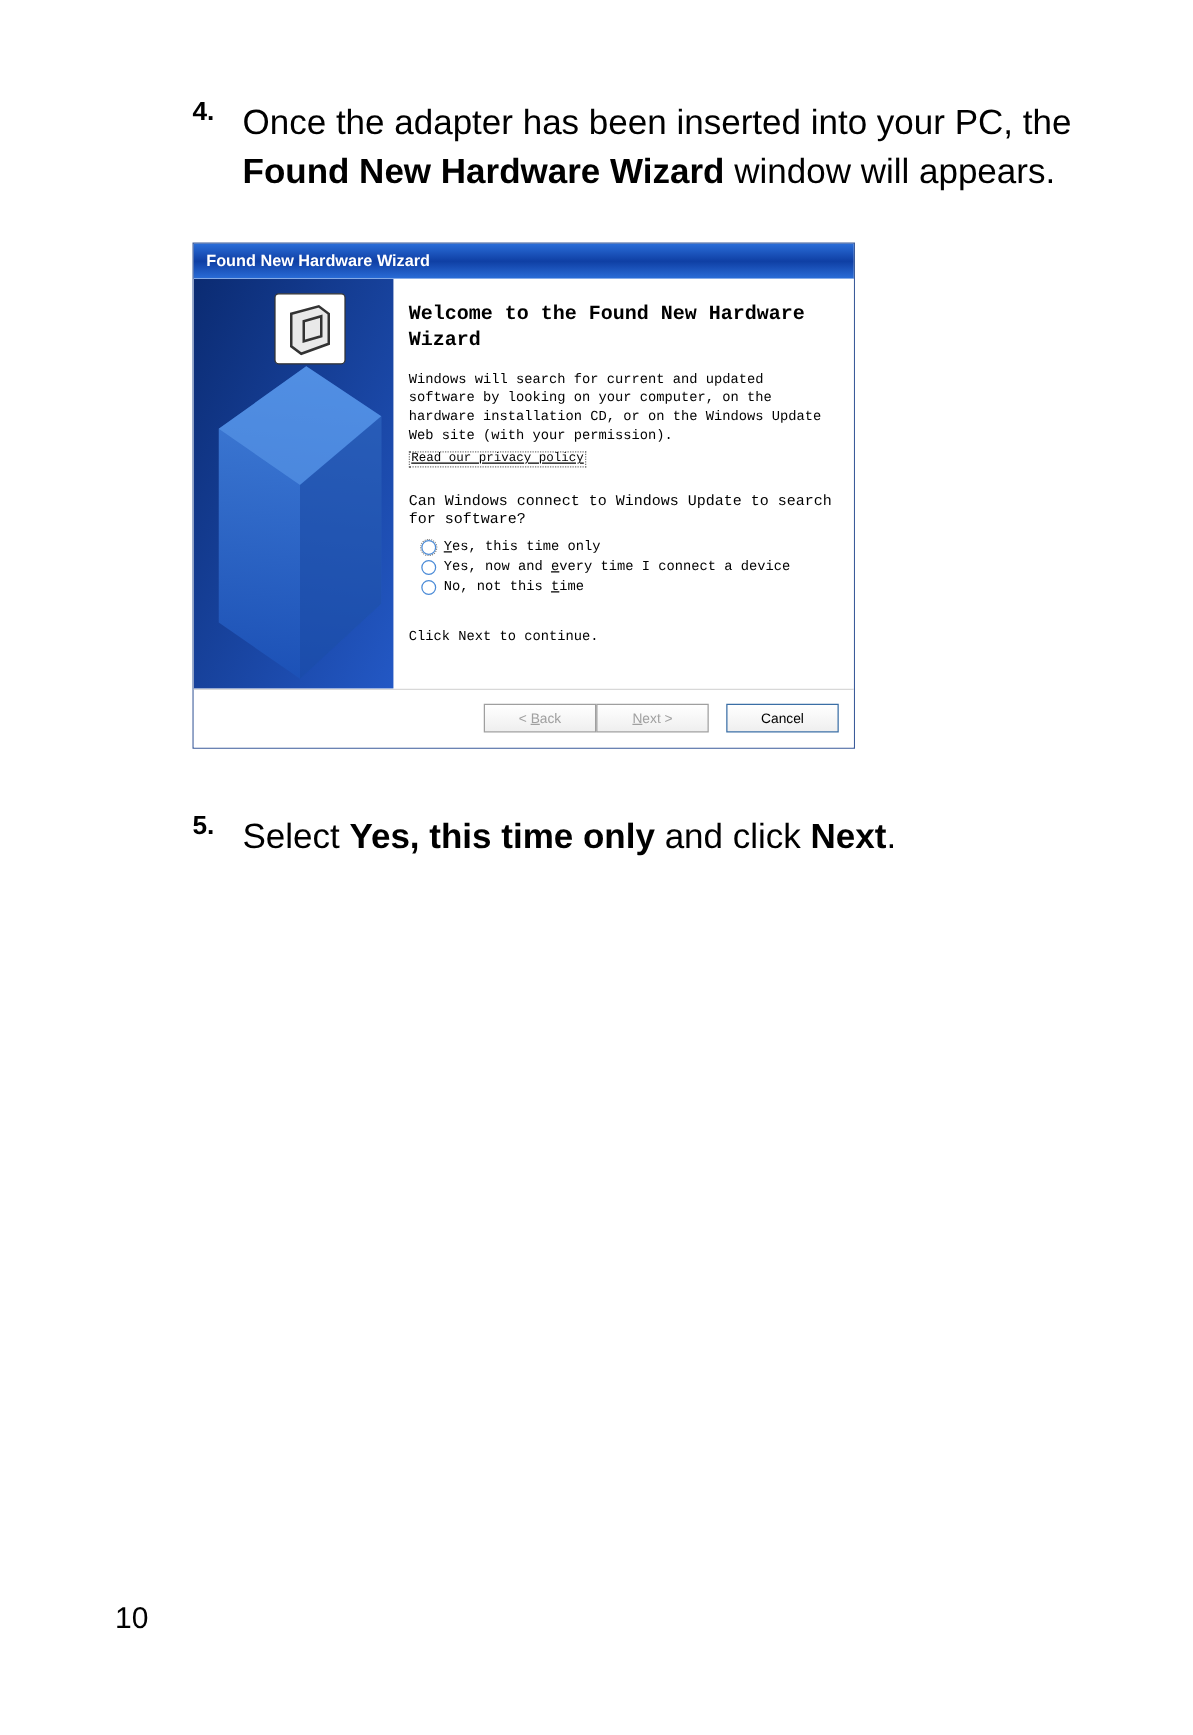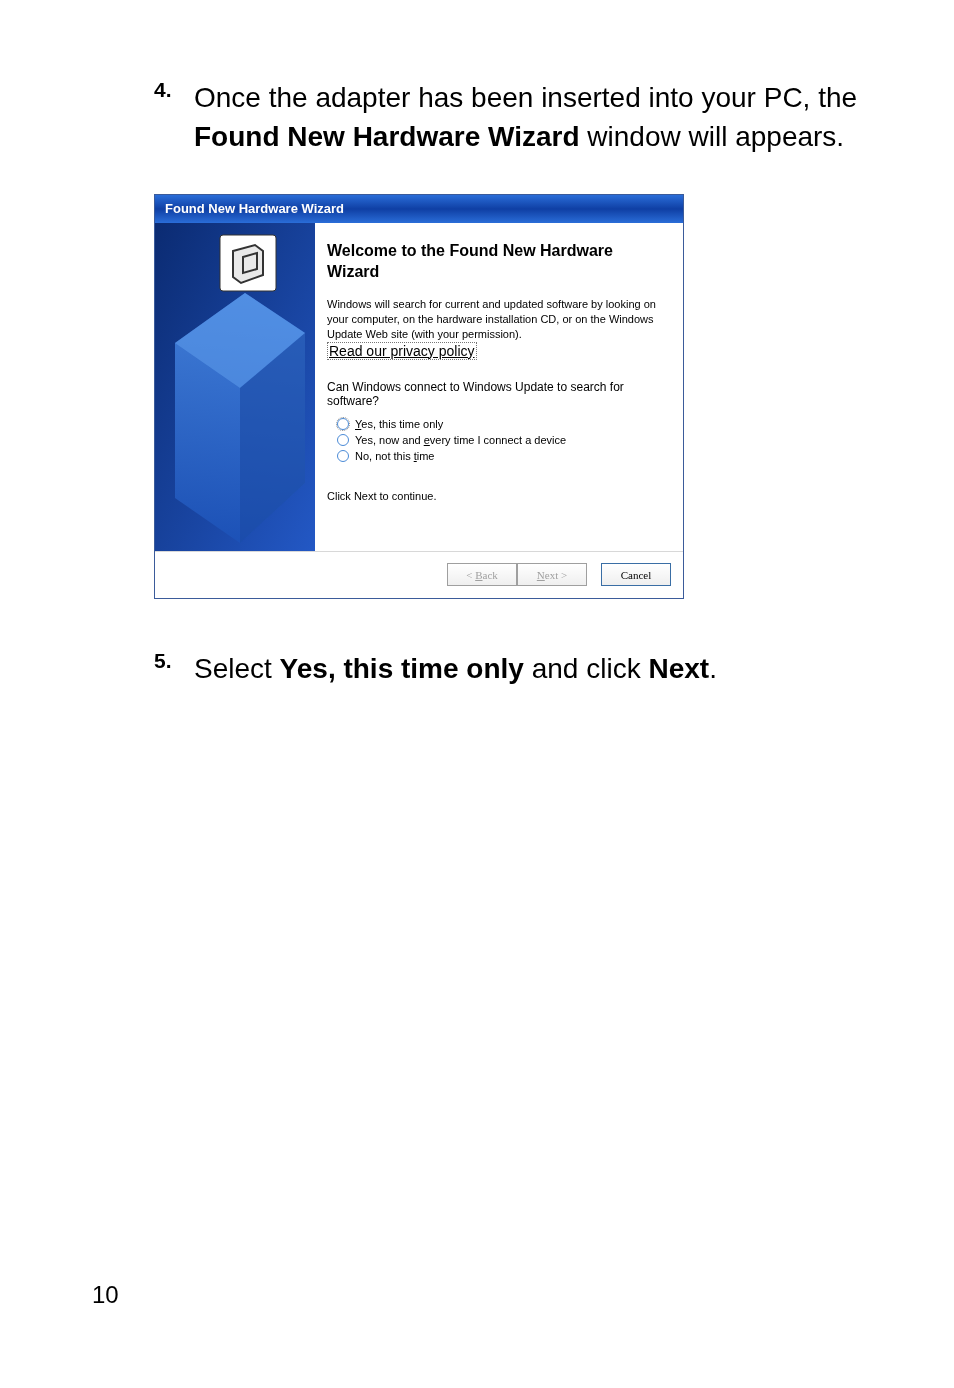--- a/index.html
+++ b/index.html
@@ -9,32 +9,32 @@
   .step{display:flex;margin-left:62px;margin-bottom:38px}
   .step-num{font-weight:bold;font-size:21px;width:40px;flex:0 0 40px}
   .step-body{font-size:28px;line-height:1.4}
   .bold{font-weight:bold}
   .wizard-wrap{margin-left:62px;margin-bottom:50px}
   .wizard{width:530px;border:1px solid #3b5b9a;box-sizing:border-box}
   .titlebar{background:linear-gradient(to bottom,#2a6dd8 0%,#0f3fa4 50%,#2a6dd8 100%);color:#fff;font-family:Tahoma,Arial,sans-serif;font-size:13px;font-weight:bold;padding:6px 10px 7px}
   .wiz-body{display:flex;background:#fff}
   .wiz-side{width:160px;flex:0 0 160px;height:328px;position:relative;overflow:hidden}
   .wiz-side svg{display:block}
-  .wiz-main{flex:1;padding:18px 16px 10px 12px;font-family:Liberation Sans, sans-serif;color:#000}
+  .wiz-main{flex:1;padding:18px 16px 10px 12px;font-family:Liberation Mono, monospace;color:#000}
   .wiz-h1{font-size:16px;font-weight:bold;line-height:1.3;margin-bottom:14px}
   .wiz-p{font-size:11px;line-height:1.35;margin-bottom:0}
-  .wiz-link{font-size:14px;color:#000;text-decoration:underline;border:1px dotted #777;display:inline-block;padding:0 1px;margin-top:0;margin-bottom:20px}
+  .wiz-link{font-size:10px;color:#000;text-decoration:underline;border:1px dotted #777;display:inline-block;padding:0 1px;margin-top:0;margin-bottom:20px}
   .wiz-q{font-size:12px;margin-bottom:10px}
   .wiz-opts{margin-left:10px;margin-bottom:28px}
   .wiz-opt{display:flex;align-items:center;font-size:11px;margin-bottom:4px}
   .radio{width:12px;height:12px;border:1px solid #4b8bd7;border-radius:50%;margin-right:6px;flex:0 0 12px;box-sizing:border-box;position:relative}
   .radio.dotted{outline:1px dotted #888;outline-offset:0}
   .wiz-cont{font-size:11px}
   .btnrow{background:#fff;border-top:1px solid #d8d8d8;padding:11px 12px 12px;display:flex;justify-content:flex-end;gap:0}
-  .btn{font-family:Liberation Serif, serif;font-size:11px;width:70px;height:23px;box-sizing:border-box;display:flex;align-items:center;justify-content:center;border:1px solid #9f9f9f;background:linear-gradient(to bottom,#ffffff,#efefef);color:#a0a0a0}
+  .btn{font-family:Liberation Sans, sans-serif;font-size:11px;width:90px;height:23px;box-sizing:border-box;display:flex;align-items:center;justify-content:center;border:1px solid #9f9f9f;background:linear-gradient(to bottom,#ffffff,#efefef);color:#a0a0a0}
   .btn+.btn{margin-left:0}
   .btn.group-right{margin-left:14px;border:1px solid #3a6ea5;color:#000}
   .btn .u{text-decoration:underline}
   .btn.disabled{color:#a0a0a0}
   .btn.enabled{color:#000}
   .page-num{position:absolute;left:92px;bottom:79px;font-size:24px}
 </style>
 </head>
 <body>
 

